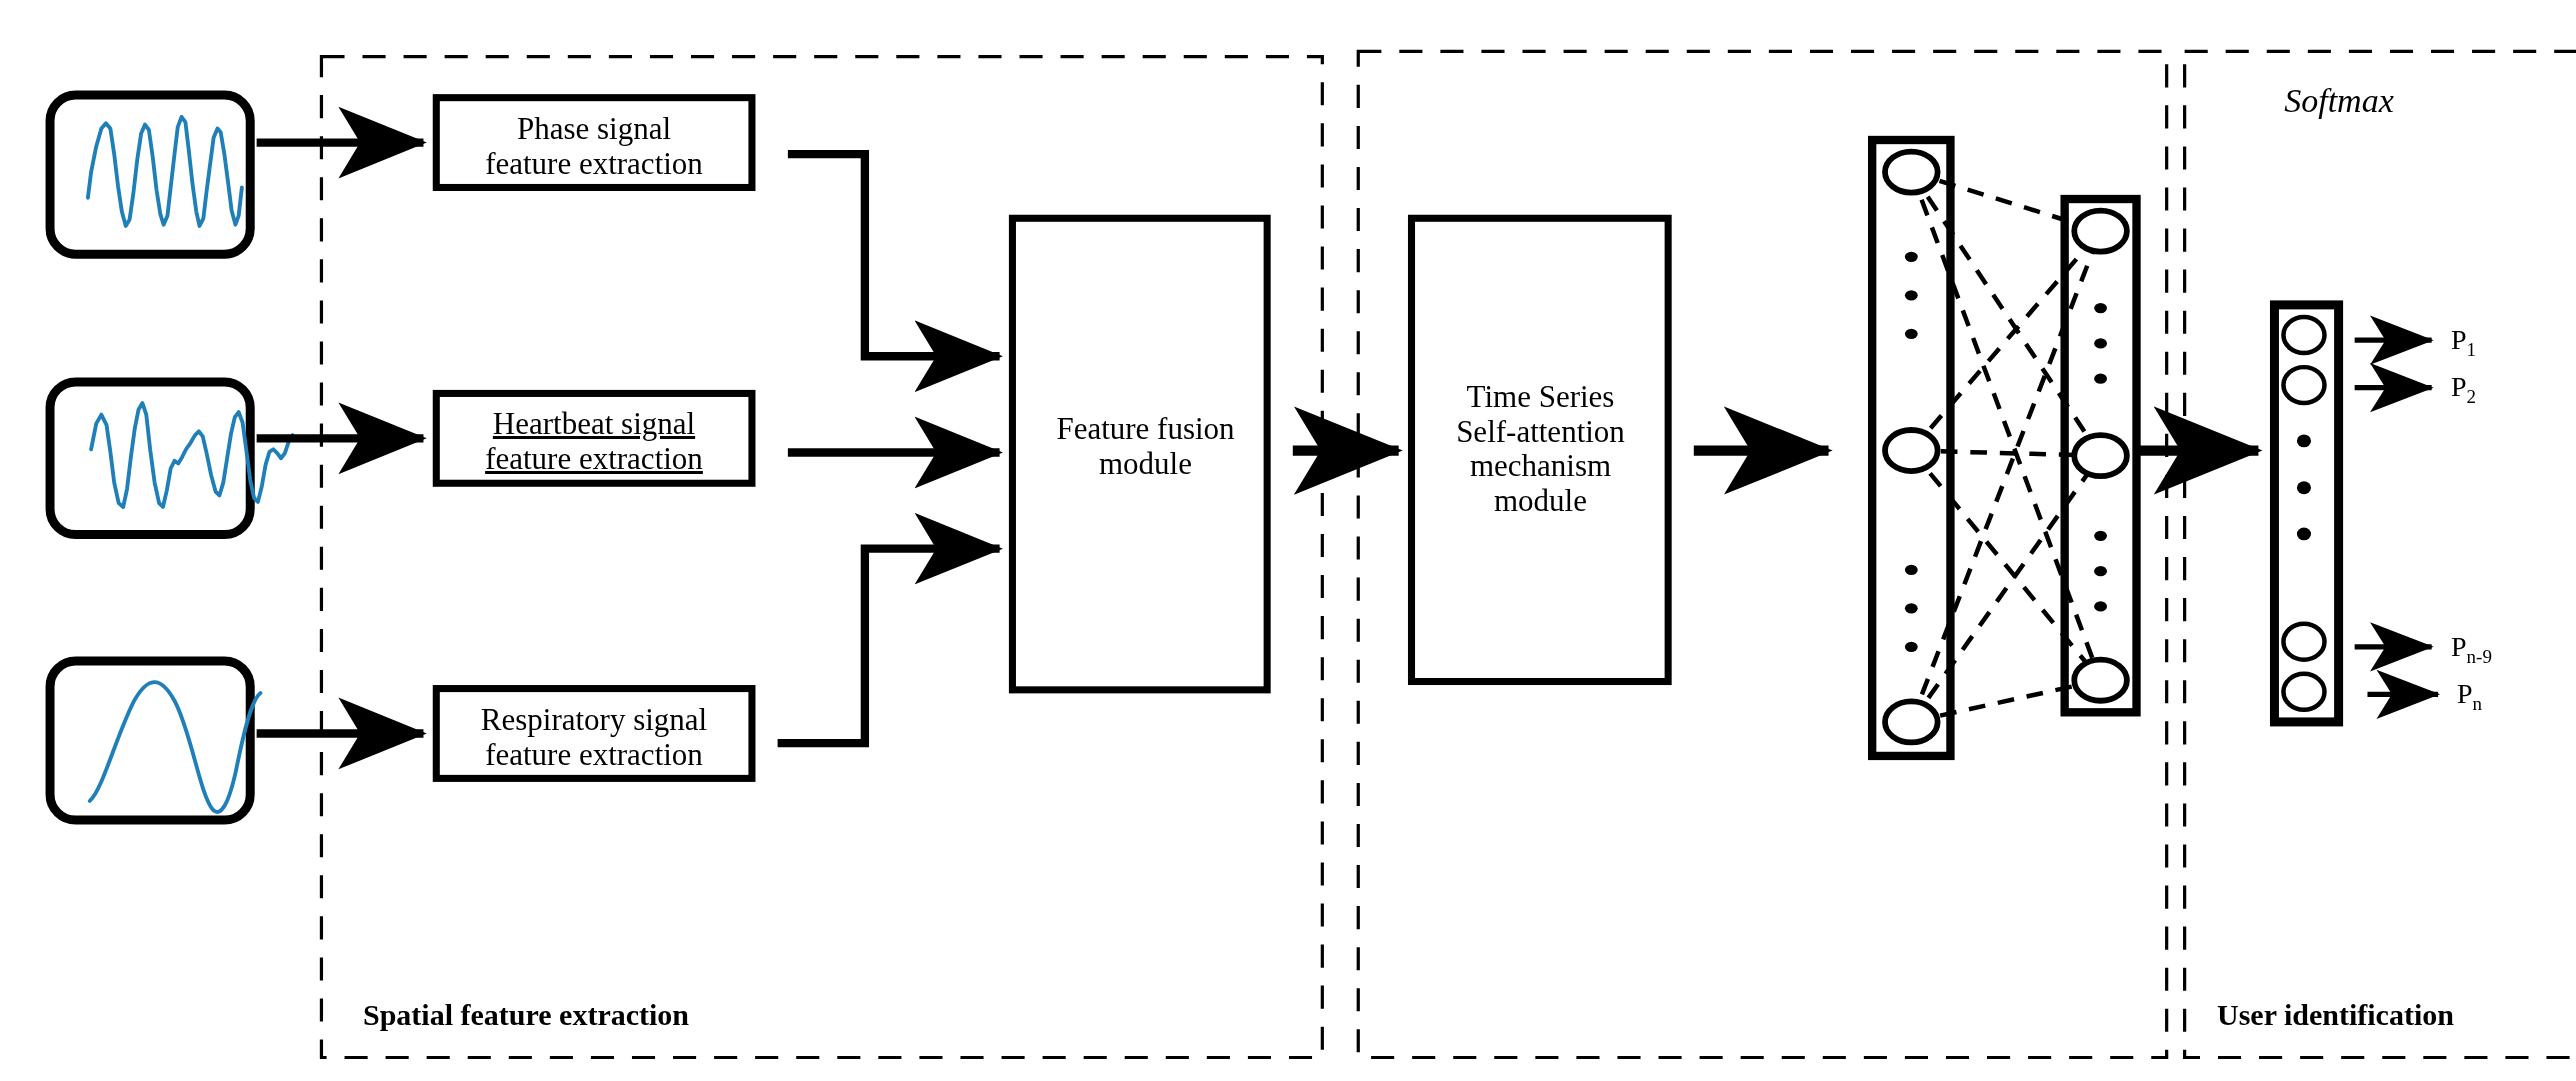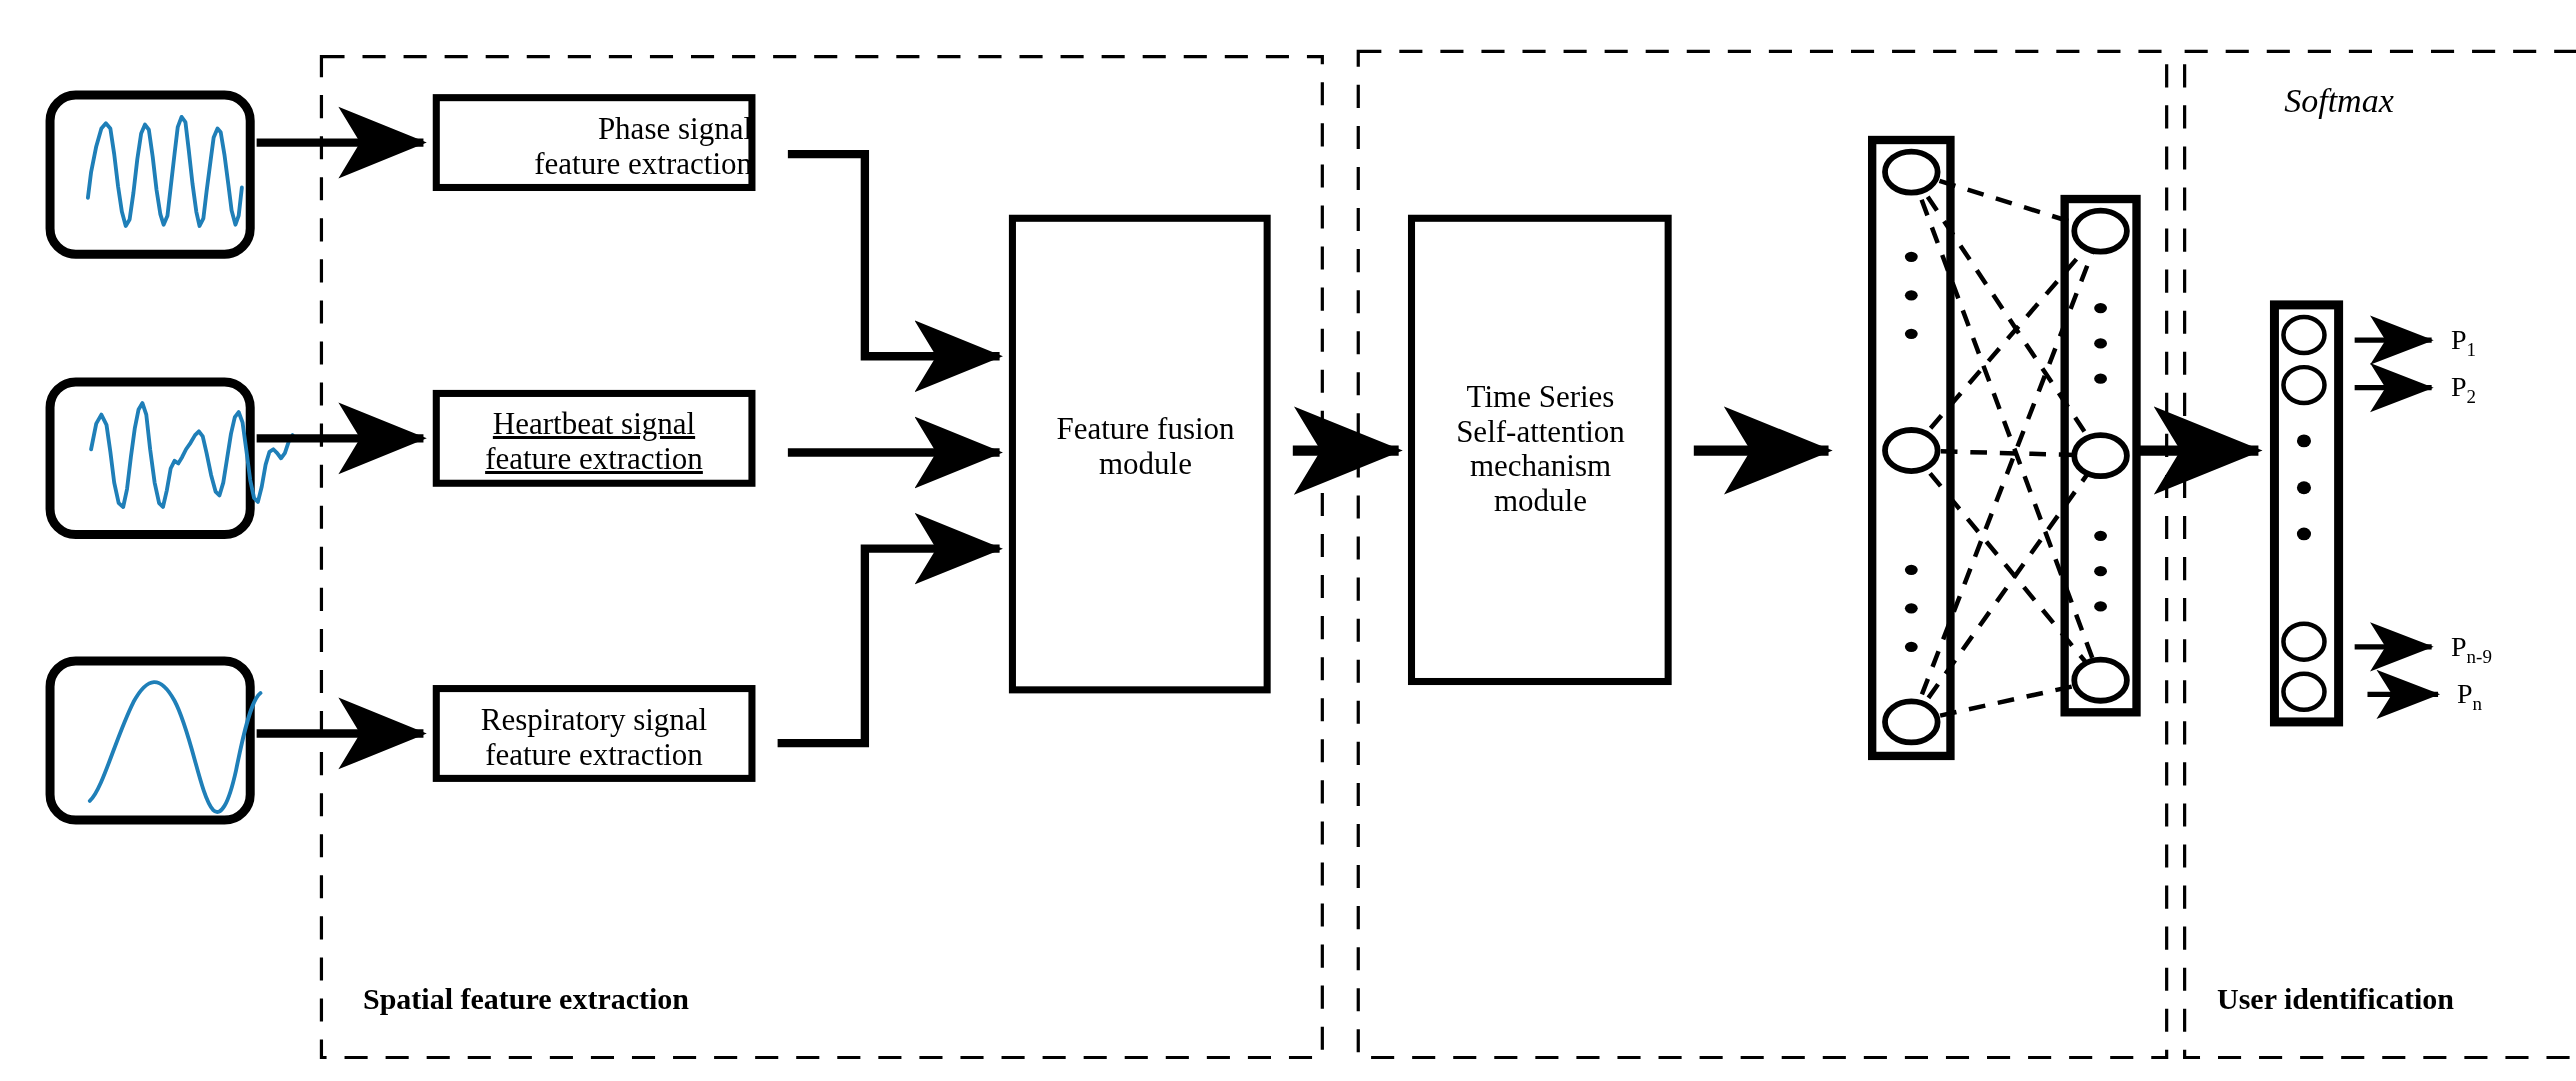--- a/index.html
+++ b/index.html
@@ -4,21 +4,21 @@
 <style>
   html,body{margin:0;padding:0;background:#ffffff;}
   body{width:2576px;height:1082px;position:relative;overflow:hidden;
        font-family:"Liberation Serif",serif;color:#000;}
   #stage{position:absolute;left:0;top:0;width:2576px;height:1082px;}
   svg#canvas{position:absolute;left:0;top:0;width:2576px;height:1082px;}
   .txt{position:absolute;text-align:center;line-height:1.12;color:#000;
        font-family:"Liberation Serif",serif;white-space:pre-line;}
   .boxlabel{font-size:31px;}
   .modlabel{font-size:31px;}
-  .sectionlabel{font-weight:bold;font-size:30px;white-space:nowrap;text-align:left;}
+  .sectionlabel{font-weight:bold;font-size:30px;white-space:nowrap;text-align:left;margin-top:16px;}
   .toplabel{font-size:31px;white-space:nowrap;}
   .softmaxlabel{font-size:34px;font-style:italic;white-space:nowrap;}
   .plabel{font-size:28px;white-space:nowrap;text-align:left;}
   .plabel sub{font-size:19px;}
 </style>
 </head>
 <body>
 
 <div id="stage">
 
@@ -134,21 +134,21 @@
     <ellipse cx="3591" cy="760" rx="11" ry="10"></ellipse>
     <ellipse cx="3591" cy="832" rx="11" ry="10"></ellipse>
   </g>
 
   <line x1="3670" y1="530" x2="3790" y2="530" stroke="#000" stroke-width="8" marker-end="url(#arrHeadThin)"></line>
   <line x1="3670" y1="604" x2="3790" y2="604" stroke="#000" stroke-width="8" marker-end="url(#arrHeadThin)"></line>
   <line x1="3670" y1="1008" x2="3790" y2="1008" stroke="#000" stroke-width="8" marker-end="url(#arrHeadThin)"></line>
   <line x1="3690" y1="1082" x2="3800" y2="1082" stroke="#000" stroke-width="8" marker-end="url(#arrHeadThin)"></line>
 </svg>
 
-<div class="txt boxlabel" style="left:436px;top:112px;width:316px;text-align:right;">Phase signal
+<div class="txt boxlabel" style="left:436px;top:112px;width:316px;">Phase signal
 feature extraction</div>
 <div class="txt boxlabel" style="left:436px;top:407px;width:316px;text-decoration:underline;">Heartbeat signal
 feature extraction</div>
 <div class="txt boxlabel" style="left:436px;top:703px;width:316px;">Respiratory signal
 feature extraction</div>
 
 <div class="txt modlabel" style="left:1018px;top:412px;width:255px;">Feature fusion
 module</div>
 <div class="txt modlabel" style="left:1412px;top:380px;width:257px;">Time Series
 Self-attention

